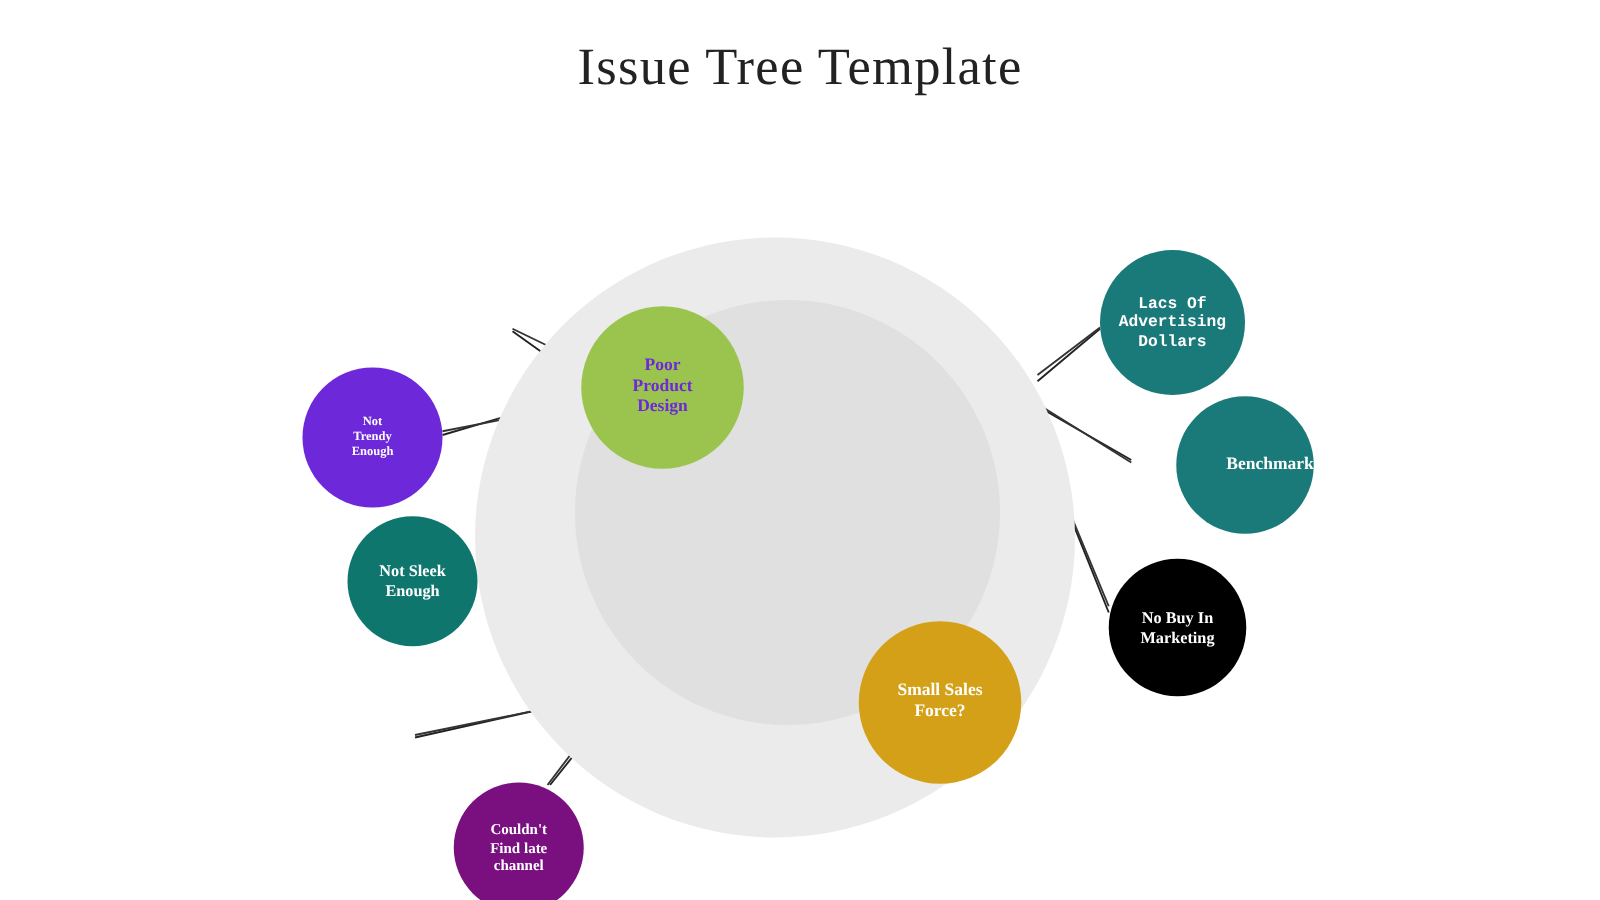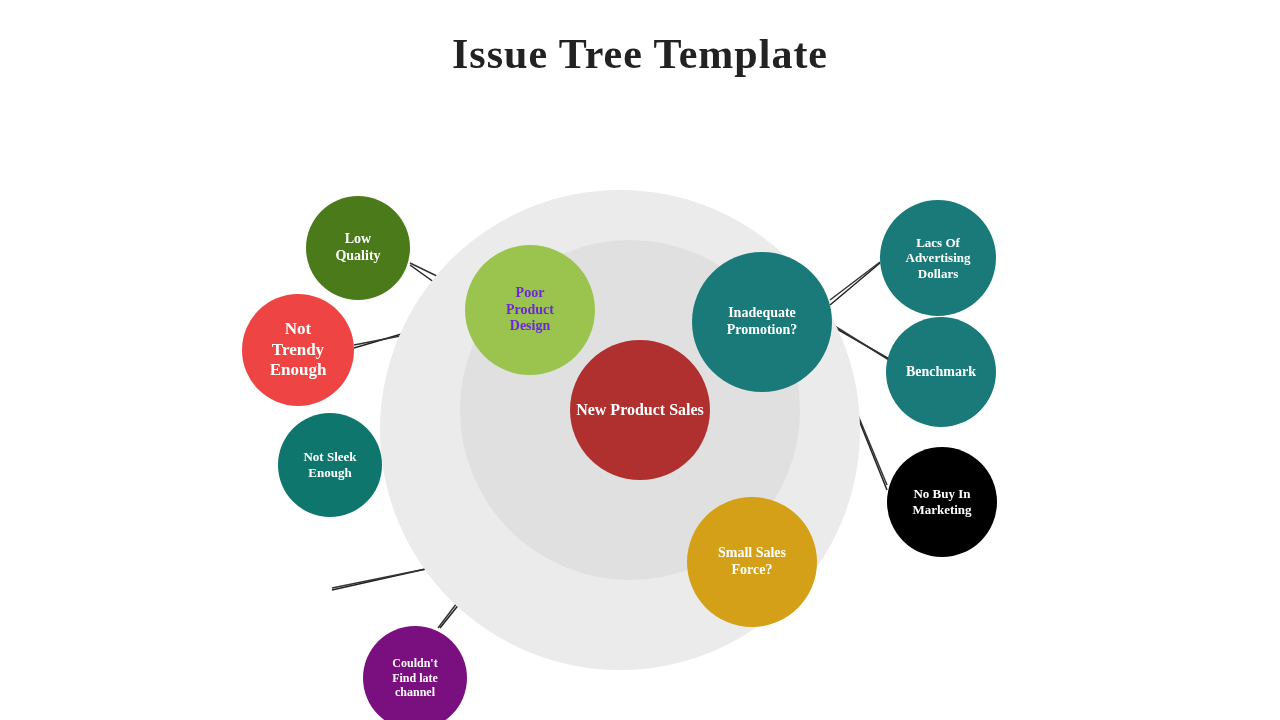--- a/index.html
+++ b/index.html
@@ -7,21 +7,21 @@
       width: 1280px;
       height: 720px;
       background: #fff;
       font-family: 'Georgia', serif;
       overflow: hidden;
       position: relative;
     }
     .page-title {
       text-align: center;
       font-size: 42px;
-      font-weight: 700;
+      font-weight: 400;
       color: #222;
       padding-top: 30px;
       letter-spacing: 1px;
     }
     .diagram-area {
       position: absolute;
       top: 100px;
       left: 0;
       width: 1280px;
       height: 620px;
@@ -111,61 +111,50 @@
     <defs>
       <marker id="arrow2" markerWidth="7" markerHeight="7" refX="5" refY="3.5" orient="auto">
         <polygon points="0 0, 7 3.5, 0 7" fill="#333"></polygon>
       </marker>
     </defs>
   </svg>
 
   <div class="bg-circle" style="left:620px; top:330px; width:480px; height:480px; background:#ebebeb;"></div>
   <div class="bg-circle" style="left:630px; top:310px; width:340px; height:340px; background:#e0e0e0;"></div>
 
-  <div class="circle" style="left:640px; top:310px; width:140px; height:140px; background:#b03030; font-size:16px;">
-    <span>New
-Product
-Sales</span>
-  </div>
 
   <div class="circle" style="left:530px; top:210px; width:130px; height:130px; background:#9bc44f; font-size:14px; color:#6d28d9;">
     <span>Poor<br>Product<br>Design</span>
   </div>
 
-  <div class="circle" style="left:762px; top:222px; width:140px; height:140px; background:#1a7a7a; font-size:14px;">
-    <span>Inadequate<br>Promotion?</span>
-  </div>
 
 
   <div class="circle" style="left:752px; top:462px; width:130px; height:130px; background:#d4a017; font-size:14px;">
     <span>Small Sales<br>Force?</span>
   </div>
 
-  <div class="circle" style="left:358px; top:148px; width:104px; height:104px; background:#4a7a1a; font-size:14px;">
-    <span>Low<br>Quality</span>
-  </div>
 
-  <div class="circle" style="left:298px; top:250px; width:112px; height:112px; background:#ef4444; font-size:17px;text-align:center;">
+  <div class="circle" style="left:298px; top:250px; width:112px; height:112px; background:#6d28d9; font-size:10px;text-align:center;">
     <span>Not<br>Trendy<br>Enough</span>
   </div>
 
   <div class="circle" style="left:330px; top:365px; width:104px; height:104px; background:#0f766e; font-size:13px;">
     <span>Not Sleek<br>Enough</span>
   </div>
 
 
   <div class="circle" style="left:415px; top:578px; width:104px; height:104px; background:#7a1080; font-size:12px;">
     <span>Couldn't<br>Find late<br>channel</span>
   </div>
 
-  <div class="circle" style="left:938px; top:158px; width:116px; height:116px; background:#1a7a7a; font-size:13px;">
+  <div class="circle" style="left:938px; top:158px; width:116px; height:116px; background:#1a7a7a; font-size:13px;font-family:Liberation Mono, monospace;">
     <span>Lacs Of<br>Advertising<br>Dollars</span>
   </div>
 
-  <div class="circle" style="left:941px; top:272px; width:110px; height:110px; background:#1a7a7a; font-size:14px;">
+  <div class="circle" style="left:996px; top:272px; width:110px; height:110px; background:#1a7a7a; font-size:14px;justify-content:flex-end;">
     <span>Benchmark</span>
   </div>
 
   <div class="circle" style="left:942px; top:402px; width:110px; height:110px; background:#000000; font-size:13px;">
     <span>No Buy In<br>Marketing</span>
   </div>
 
 </div>
 
 </body></html>

